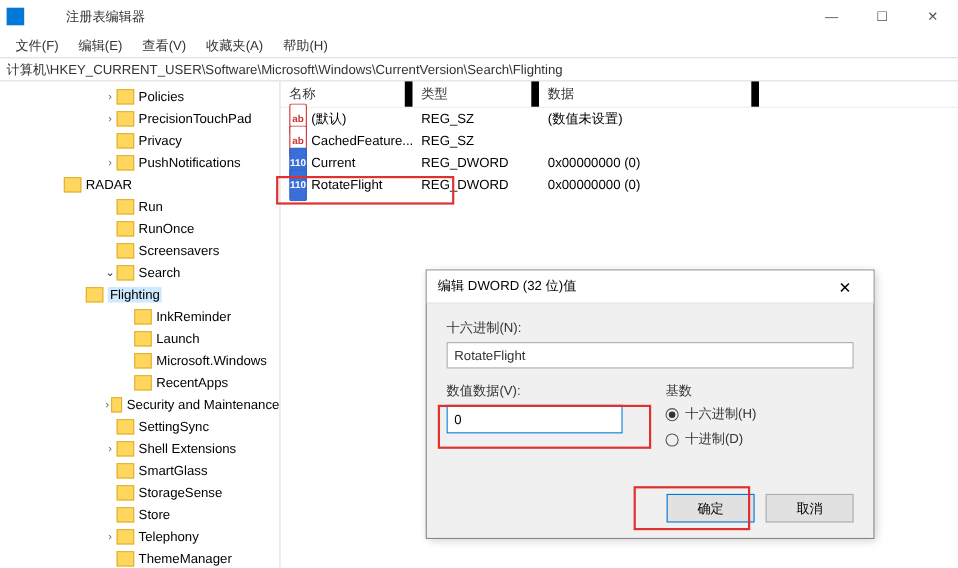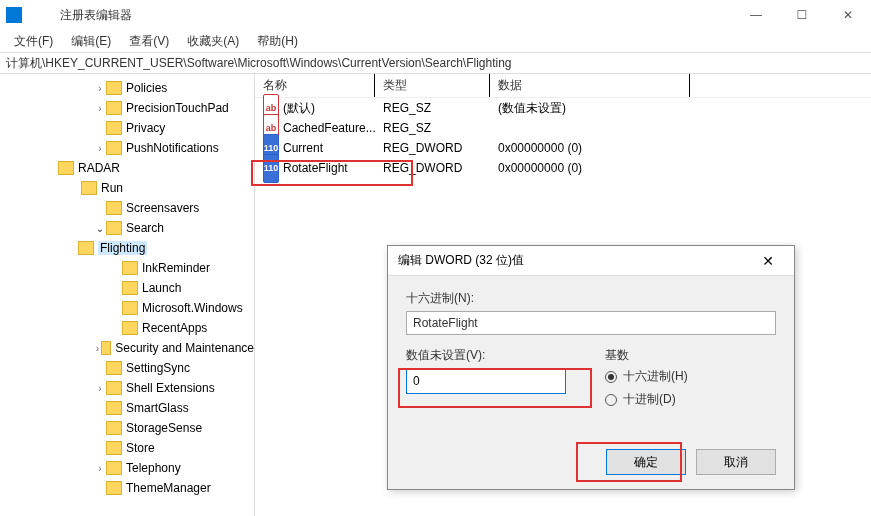--- a/index.html
+++ b/index.html
@@ -21,21 +21,21 @@
 .tree { width: 255px; border-right: 1px solid #ddd; overflow: hidden; padding-top: 4px; }
 .tree-row { display: flex; align-items: center; height: 20px; white-space: nowrap; }
 .tree-row .chev { width: 12px; text-align: center; color: #666; font-size: 10px; }
 .tree-row .chev.open { color: #333; }
 .tree-row .folder { width: 16px; height: 14px; background: #FFD75E; border: 1px solid #E0B030; margin-right: 4px; }
 .tree-row .label { color: #000; }
 .tree-row.selected .label { background: #cde8ff; padding: 0 2px; }
 
 .list { flex: 1; position: relative; }
 .list-header { display: flex; height: 24px; align-items: center; border-bottom: 1px solid #eee; }
-.list-header .col { padding-left: 8px; color: #333; border-right: 1px solid #000000; height: 100%; display: flex; align-items: center; }
+.list-header .col { padding-left: 8px; color: #333; border-right: 7px solid #000000; height: 100%; display: flex; align-items: center; }
 .list-body .row { display: flex; height: 20px; align-items: center; }
 .list-body .row .cell { padding-left: 8px; overflow: hidden; text-overflow: ellipsis; white-space: nowrap; }
 .val-icon { width: 16px; height: 29px; margin-right: 4px; flex-shrink: 0; display: inline-flex; align-items: center; justify-content: center; font-size: 9px; font-weight: bold; border-radius: 2px; }
 .val-icon.str { background: #fff; border: 1px solid #cc3333; color: #cc3333; }
 .val-icon.dw { background: #3a6fd8; color: #fff; border: 1px solid #2a5fc8; }
 
 .redbox { position: absolute; border: 2px solid #e03030; pointer-events: none; }
 
 .dialog { position: absolute; left: 387px; top: 245px; width: 408px; height: 245px; background: #f0f0f0; border: 1px solid #888; box-shadow: 2px 2px 8px rgba(0,0,0,0.2); }
 .dlg-title { height: 30px; background: #fff; display: flex; align-items: center; padding: 0 10px; border-bottom: 1px solid #ddd; }
@@ -101,24 +101,29 @@
       <div class="tree-row" style="padding-left: 94px;">
         <span class="chev">›</span>
         <span class="folder"></span>
         <span class="label">PushNotifications</span>
       </div>
       <div class="tree-row" style="padding-left: 46px;">
         <span class="chev"></span>
         <span class="folder"></span>
         <span class="label">RADAR</span>
       </div>
-      <div class="tree-row" style="padding-left: 69px;">
+      <div class="tree-row" style="padding-left: 94px;">
         <span class="chev"></span>
         <span class="folder"></span>
         <span class="label">Run</span>
+      </div>
+      <div class="tree-row" style="padding-left: 94px;">
+        <span class="chev"></span>
+        <span class="folder"></span>
+        <span class="label">RunOnce</span>
       </div>
       <div class="tree-row" style="padding-left: 94px;">
         <span class="chev"></span>
         <span class="folder"></span>
         <span class="label">Screensavers</span>
       </div>
       <div class="tree-row" style="padding-left: 94px;">
         <span class="chev open">⌄</span>
         <span class="folder"></span>
         <span class="label">Search</span>
@@ -237,21 +242,21 @@
 <div class="dialog">
   <div class="dlg-title">
     <span>编辑 DWORD (32 位)值</span>
     <span class="close">✕</span>
   </div>
   <div class="dlg-body">
     <div class="lbl">十六进制(N):</div>
     <div class="ro-field">RotateFlight</div>
     <div class="dlg-row">
       <div class="dlg-col">
-        <div class="lbl">数值未设置(V):</div>
+        <div class="lbl">数值数据(V):</div>
         <input type="text" class="sel" value="0" style="">
       </div>
       <div class="dlg-col">
         <div class="lbl">基数</div>
         <div class="radio">
           <span class="r on"></span>
           <span>十六进制(H)</span>
         </div>
         <div class="radio">
           <span class="r"></span>

